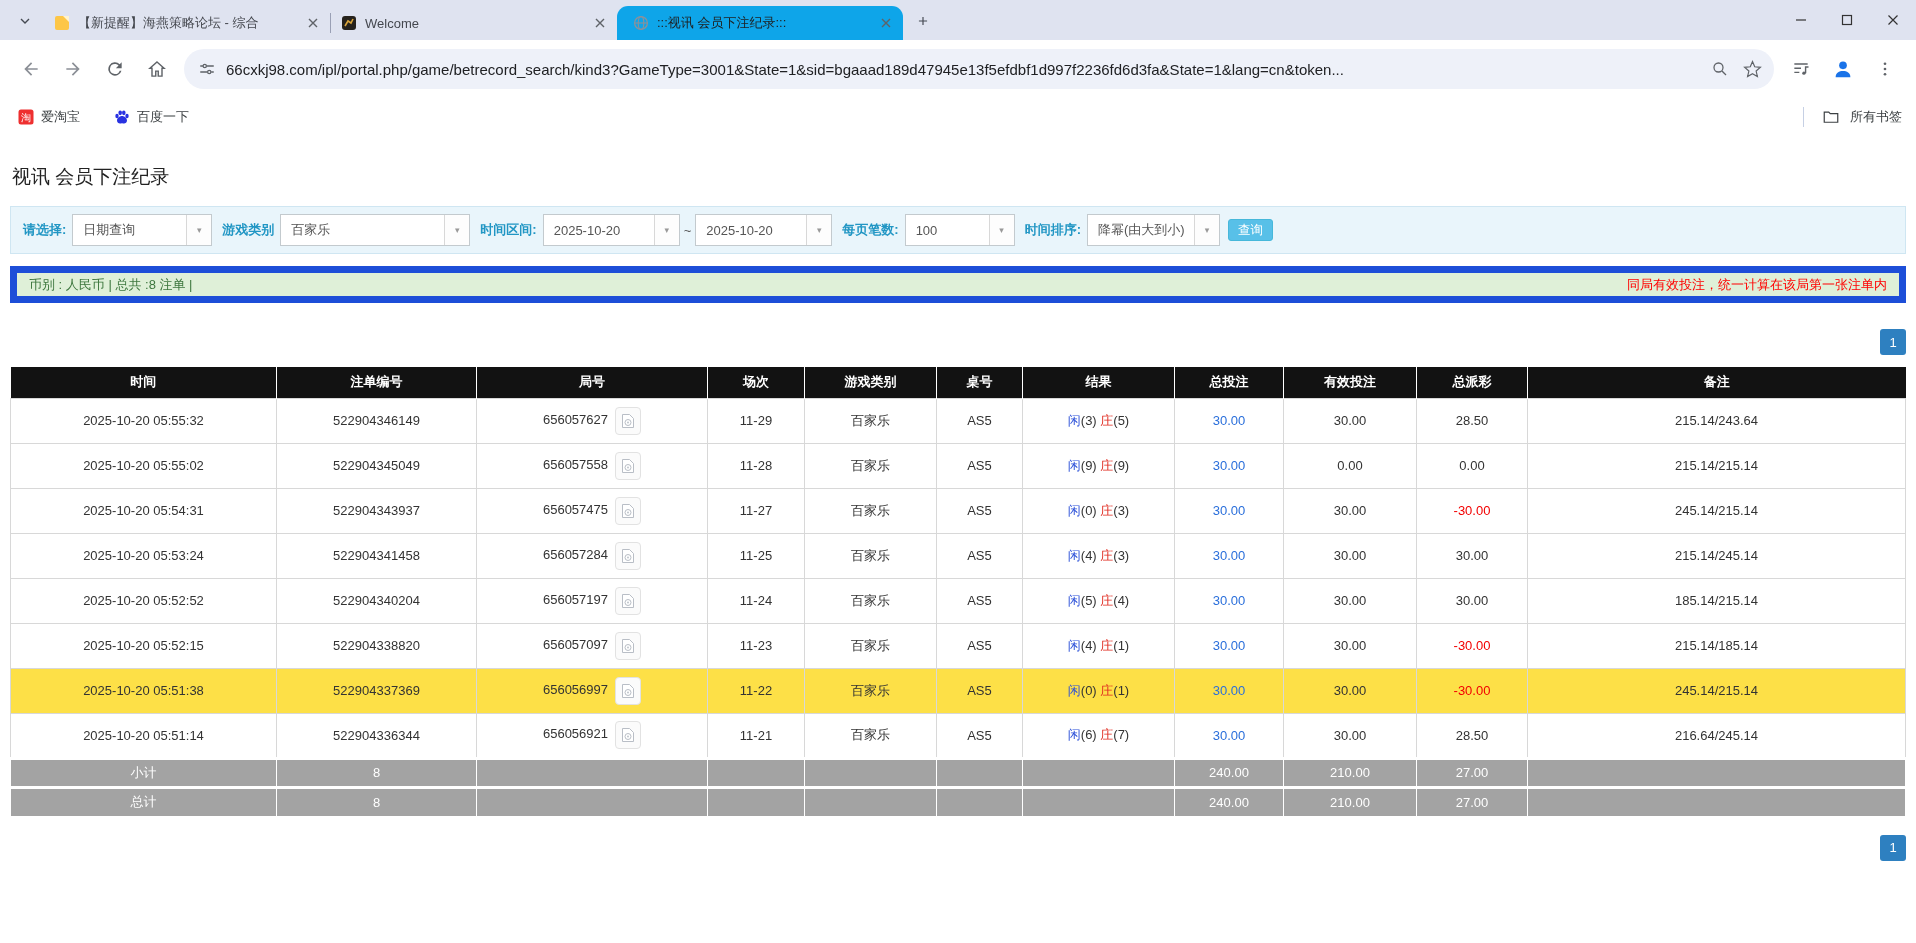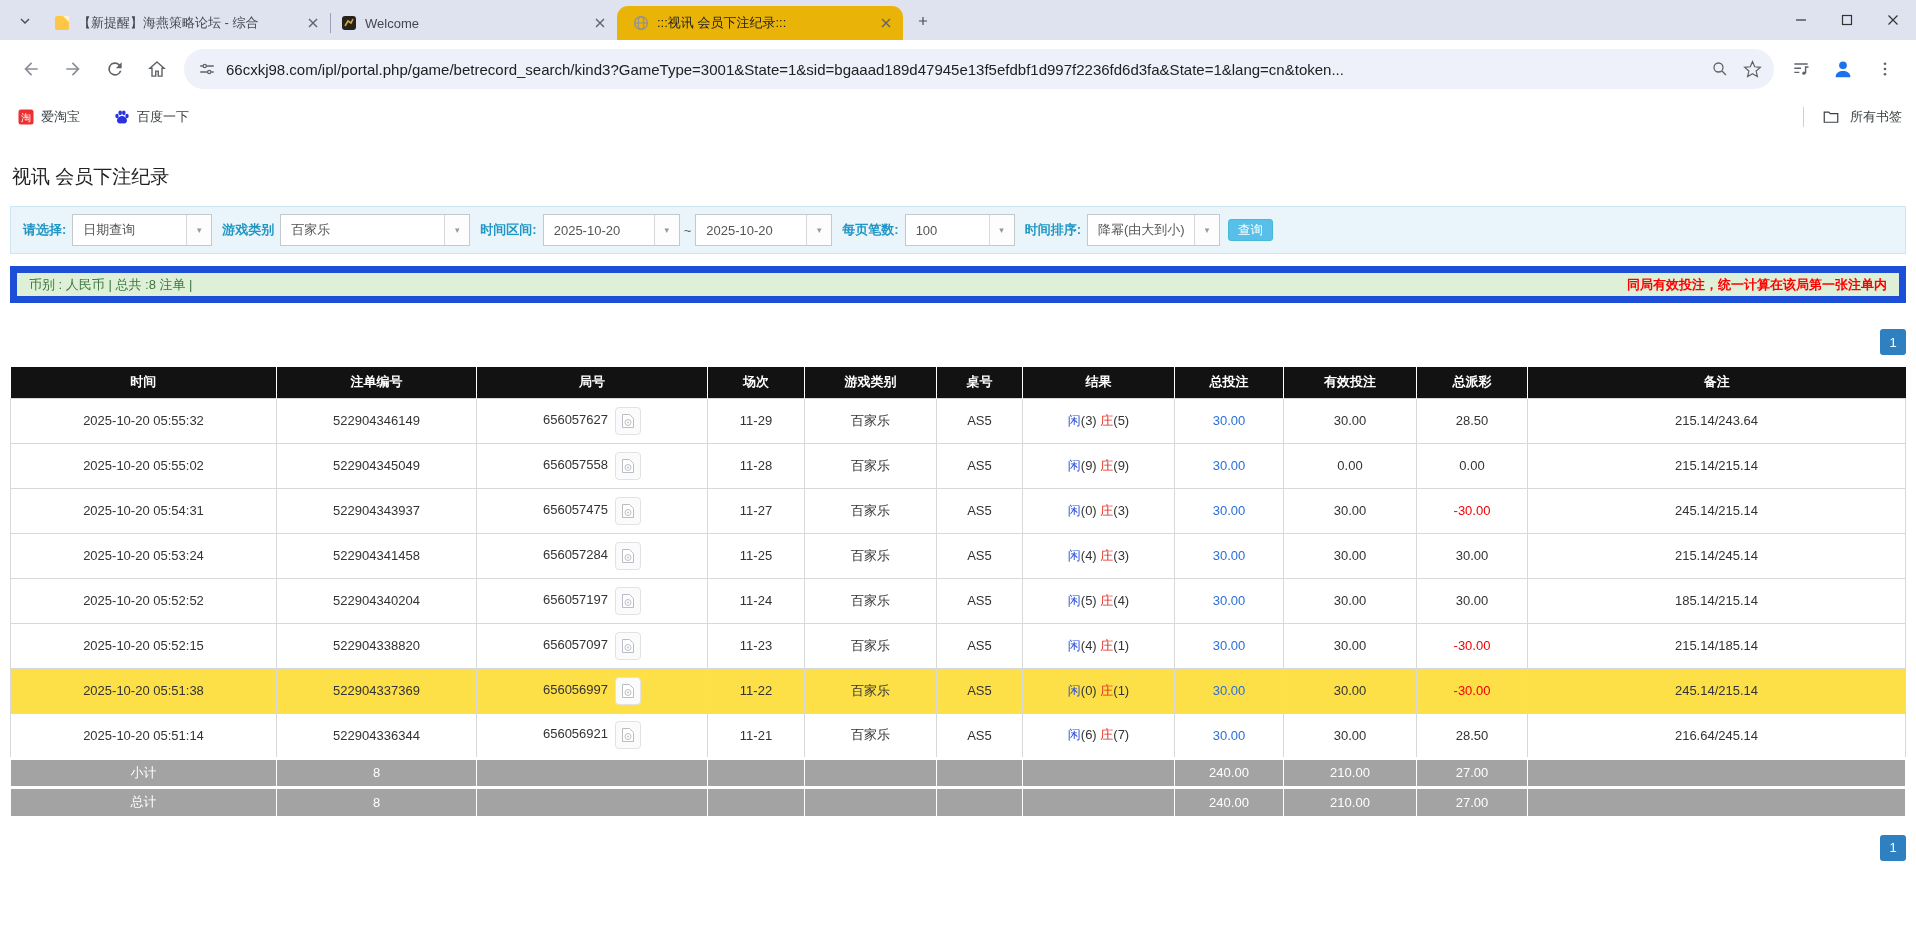--- a/index.html
+++ b/index.html
@@ -3,21 +3,21 @@
 <meta charset="utf-8">
 <style>
   * { box-sizing: border-box; margin: 0; padding: 0; }
   html,body { width:1916px; height:943px; overflow:hidden; background:#fff;
     font-family:"Liberation Sans","DejaVu Sans",sans-serif; }
 
   
   .tabstrip { height:40px; background:#dfe3f0; display:flex; align-items:flex-end; padding-left:6px; position:relative; }
   .tab-search-btn { width:30px; height:30px; margin:0 4px 4px 4px; display:flex; align-items:center; justify-content:center; border-radius:50%; }
   .tab { width:286px; height:34px; display:flex; align-items:center; gap:8px; padding:0 8px 0 10px; font-size:13px; color:#44474e; }
-  .tab.active { background:#eab308; border-radius:11px 11px 0 0; color:#1f1f1f;padding-left:16px; }
+  .tab.active { background:#0ea5e9; border-radius:11px 11px 0 0; color:#1f1f1f;padding-left:16px; }
   .tab .ttl { flex:1; white-space:nowrap; overflow:hidden; }
   .tab .close { width:18px; height:18px; border-radius:50%; display:flex; align-items:center; justify-content:center; flex:none; }
   .tab-sep { width:1px; height:20px; background:#9aa0b5; margin-bottom:7px; flex:none; }
   .newtab-btn { width:28px; height:28px; margin:0 0 5px 6px; display:flex; align-items:center; justify-content:center; border-radius:50%; }
   .fav { width:16px; height:16px; flex:none; }
   .wincontrols { position:absolute; right:0; top:0; height:40px; display:flex; }
   .winbtn { width:46px; height:100%; display:flex; align-items:center; justify-content:center; }
 
   
   .toolbar { height:58px; background:#fff; display:flex; align-items:center; padding:0 10px; }
@@ -39,21 +39,21 @@
   .filterbar { background:#e9f5fb; border:1px solid #cfe6f2; height:48px; display:flex; align-items:center; padding:0 8px; }
   .flabel { color:#2196c4; font-weight:bold; font-size:13px; margin:0 6px 0 10px; white-space:nowrap; }
   .sel { display:inline-flex; align-items:stretch; background:#fff; border:1px solid #c3cace; height:32px; }
   .sel .val { display:flex; align-items:center; padding:0 10px; font-size:13px; color:#555; flex:1; white-space:nowrap; overflow:hidden; }
   .sel .arr { width:25px; border-left:1px solid #d8d8d8; display:flex; align-items:center; justify-content:center; font-size:9px; color:#999; background:#fdfdfd; }
   .w-select { width:140px; } .w-game { width:190px; } .w-date { width:137px; } .w-size { width:110px; } .w-sort { width:133px; }
   .tilde { font-size:13px; color:#555; margin:0 4px; }
   .searchbtn { margin-left:8px; height:22px; padding:0 9px; background:#58c0e8; border:1px solid #46b8da; border-radius:3px; color:#fff; font-size:12.5px; display:flex; align-items:center; }
 
   .infobar { margin-top:12px; background:#dff0d8; border:7px solid #1d4ed8; height:37px; display:flex; align-items:center; padding:0 12px; font-size:13px; color:#3c763d; }
-  .infobar .right { margin-left:auto; color:#ff0000;font-weight:bold; }
+  .infobar .right { margin-left:auto; color:#ff0000; }
 
   .pagerow { display:flex; justify-content:flex-end; }
   .pagerow.top { margin-top:26px; }
   .pagerow.bottom { margin-top:18px; }
   .pagebtn { min-width:26px; height:26px; padding:0 8px; background:#2e80c0; color:#fff; font-size:13px; display:flex; align-items:center; justify-content:center; border-radius:3px; }
 
   table.bets { width:100%; border-collapse:collapse; table-layout:fixed; margin-top:12px; }
   table.bets thead th { background:#121212; color:#fff; font-size:13px; font-weight:bold; height:31px; border-right:1px solid #fff; }
   table.bets thead th:last-child { border-right:none; }
   table.bets tbody td { height:45px; border:1px solid #d8d8d8; font-size:13px; color:#333; text-align:center; background:#fff; overflow:hidden; white-space:nowrap; }

